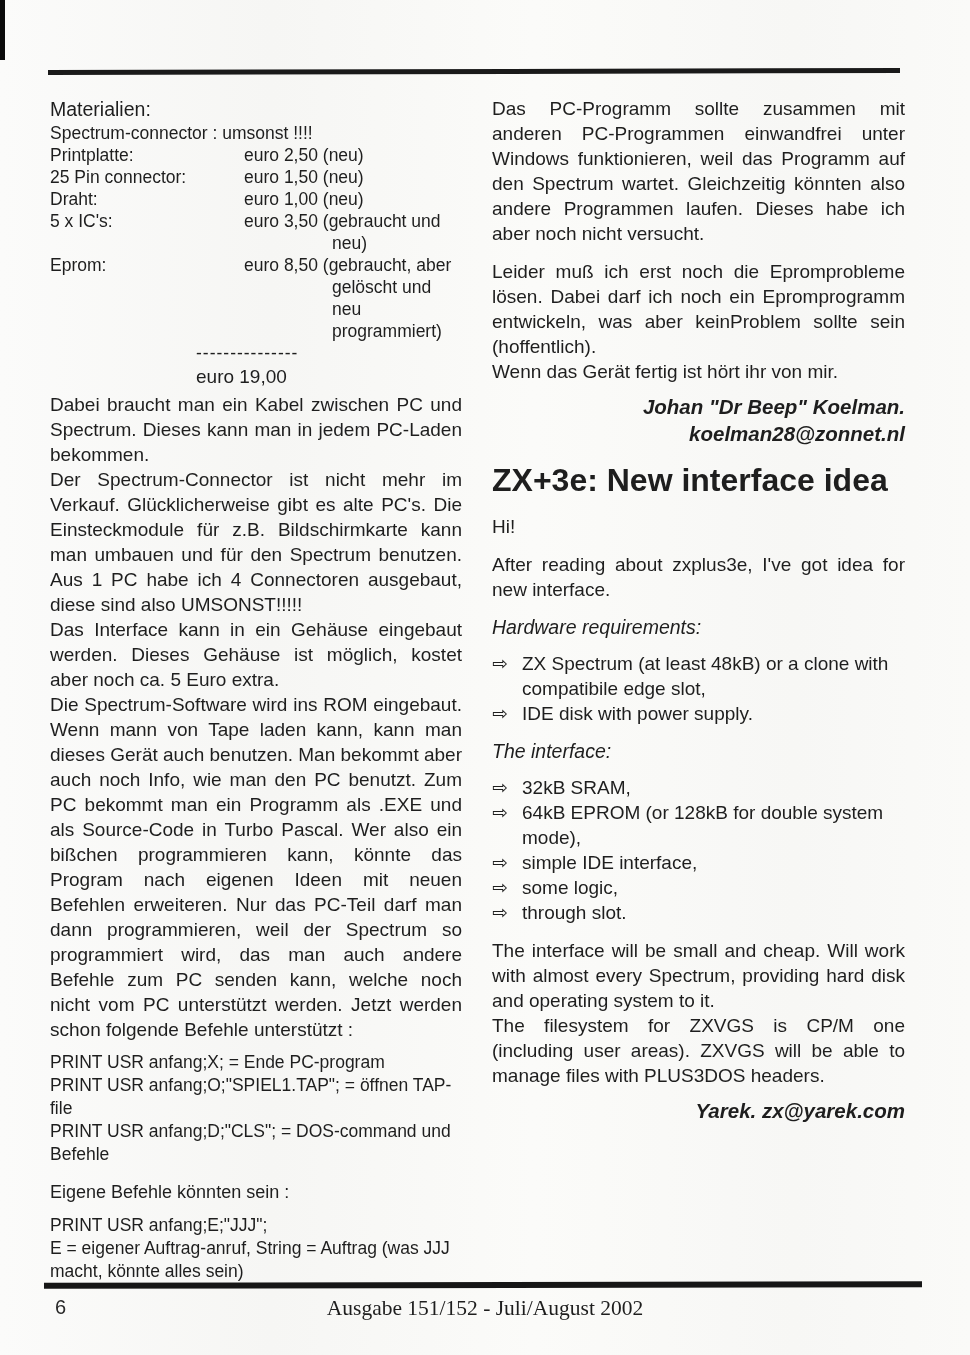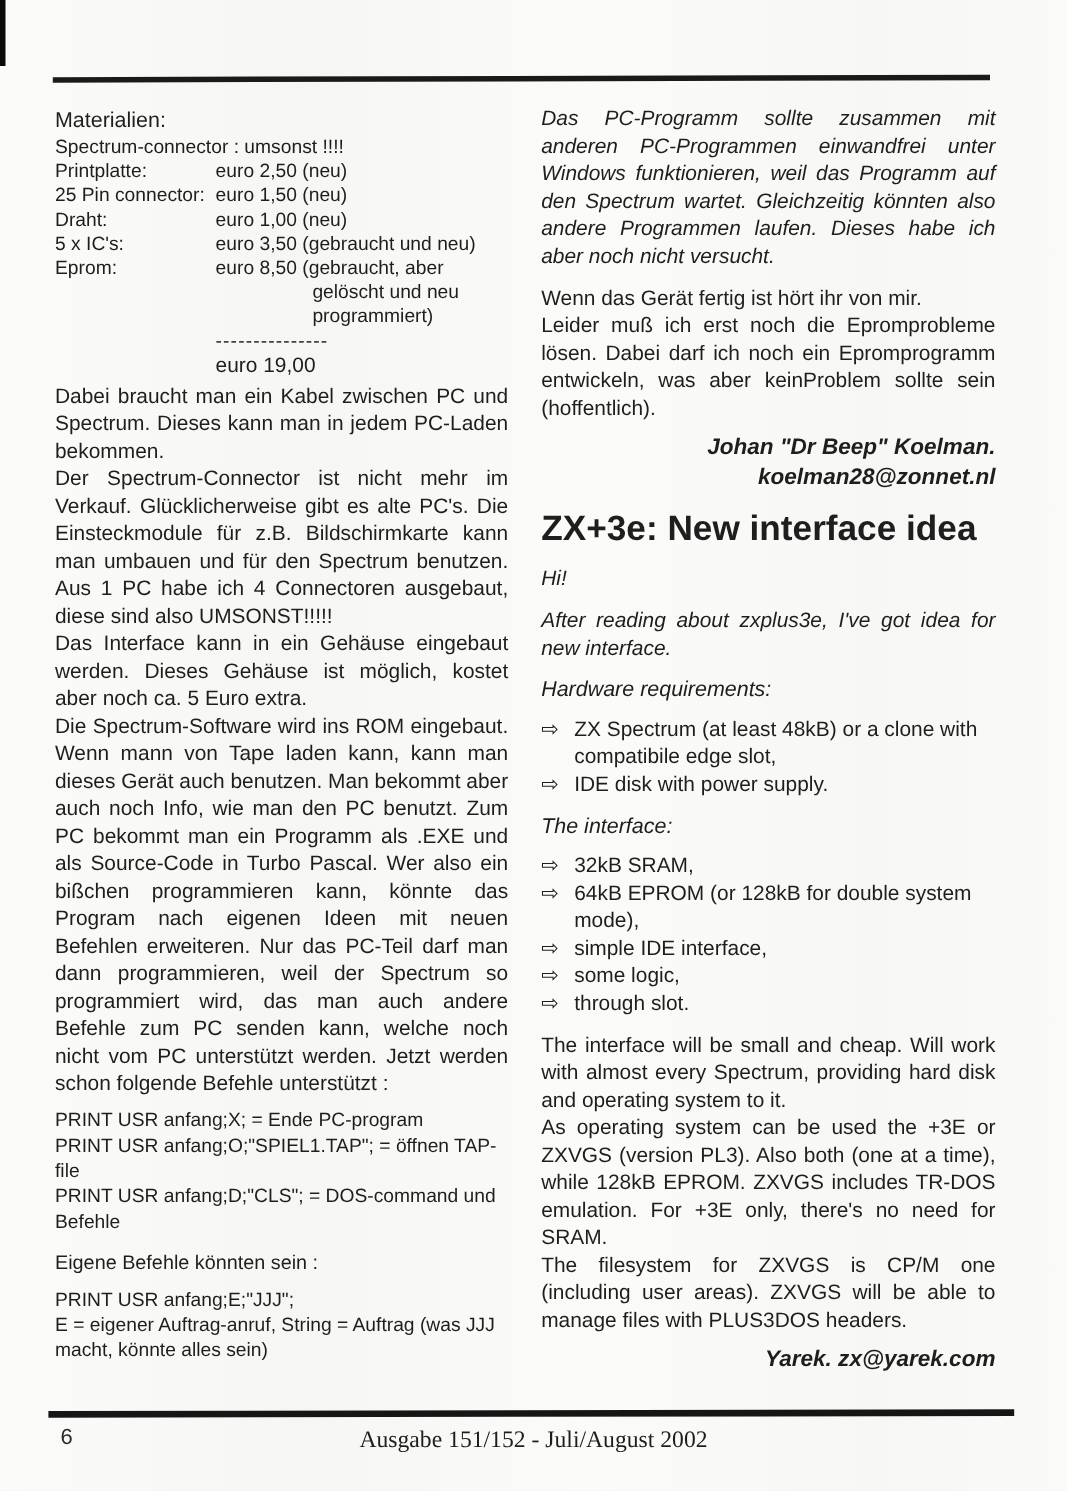--- a/index.html
+++ b/index.html
@@ -20,26 +20,26 @@
     position:absolute; left:48px; top:69px; width:852px; height:5px; background:#1a1a1a;
     transform:rotate(-0.15deg);
   }
   .col { position:absolute; top:96px; }
   .col-left  { left:50px;  width:412px; }
   .col-right { left:492px; width:413px; }
 
   .body-p {
     margin:0; font-size:19px; line-height:25px; text-align:justify;
   }
-  .gap-after { margin-bottom:13px;font-style:italic; }
+  .gap-after { margin-bottom:13px; }
 
   
   .mat-title { font-size:19.5px; line-height:26px; }
   .mat-line  { font-size:17.5px; line-height:22px; }
-  .mat-row   { display:flex; font-size:17.5px; line-height:22px; }
+  .mat-row   { display:flex; font-size:17.5px; line-height:22px;gap:48px; }
   .mat-label { width:146px; flex:none; }
   .mat-price { flex:1; padding-left:88px; text-indent:-88px; }
   .mat-divider { font-size:17.5px; line-height:22px; padding-left:146px; letter-spacing:1px; }
   .mat-total   { font-size:19px;  line-height:25px; padding-left:146px; }
   .mat-block { margin-bottom:3px; }
 
   
   .code-line {
     font-size:17.5px; line-height:23px; text-align:left; margin:0;
   }
@@ -124,22 +124,22 @@
     <p class="code-line">PRINT USR anfang;D;"CLS"; = DOS-command und Befehle</p>
 
     <div class="own-title">Eigene Befehle könnten sein :</div>
     <p class="code-line">PRINT USR anfang;E;"JJJ";</p>
     <p class="code-line">E = eigener Auftrag-anruf, String = Auftrag (was JJJ macht, könnte alles sein)</p>
   </div>
 
   <div class="col col-right">
 
     <p class="body-p gap-after">Das PC-Programm sollte zusammen mit anderen PC-Programmen einwandfrei unter Windows funktionieren, weil das Programm auf den Spectrum wartet. Gleichzeitig könnten also andere Programmen laufen. Dieses habe ich aber noch nicht versucht.</p>
+    <p class="body-p">Leider muß ich erst noch die Epromprobleme lösen. Dabei darf ich noch ein Epromprogramm entwickeln, was aber keinProblem sollte sein (hoffentlich).</p>
     <p class="body-p">Wenn das Gerät fertig ist hört ihr von mir.</p>
-    <p class="body-p">Leider muß ich erst noch die Epromprobleme lösen. Dabei darf ich noch ein Epromprogramm entwickeln, was aber keinProblem sollte sein (hoffentlich).</p>
 
     <div class="signature">
       <div>Johan "Dr Beep" Koelman.</div>
       <div>koelman28@zonnet.nl</div>
     </div>
 
     <h1 class="article-title">ZX+3e: New interface idea</h1>
 
     <p class="body-p gap-after">Hi!</p>
     <p class="body-p gap-after">After reading about zxplus3e, I've got idea for new interface.</p>
@@ -176,21 +176,20 @@
         <span class="bullet-arrow">⇨</span>
         <span class="bullet-text">some logic,</span>
       </div>
       <div class="bullet-row">
         <span class="bullet-arrow">⇨</span>
         <span class="bullet-text">through slot.</span>
       </div>
     </div>
 
     <p class="body-p">The interface will be small and cheap. Will work with almost every Spectrum, providing hard disk and operating system to it.</p>
-    <p class="body-p">As operating system can be used the +3E or ZXVGS (version PL3). Also both (one at a time), while 128kB EPROM. ZXVGS includes TR-DOS emulation. For +3E only, there's no need for SRAM.</p>
     <p class="body-p">The filesystem for ZXVGS is CP/M one (including user areas).  ZXVGS will be able to manage files with PLUS3DOS headers.</p>
 
     <div class="signature">
       <div>Yarek. zx@yarek.com</div>
     </div>
   </div>
 
   <div class="footer-rule"></div>
   <div class="footer-bar">
     <span class="footer-pagenum">6</span>

